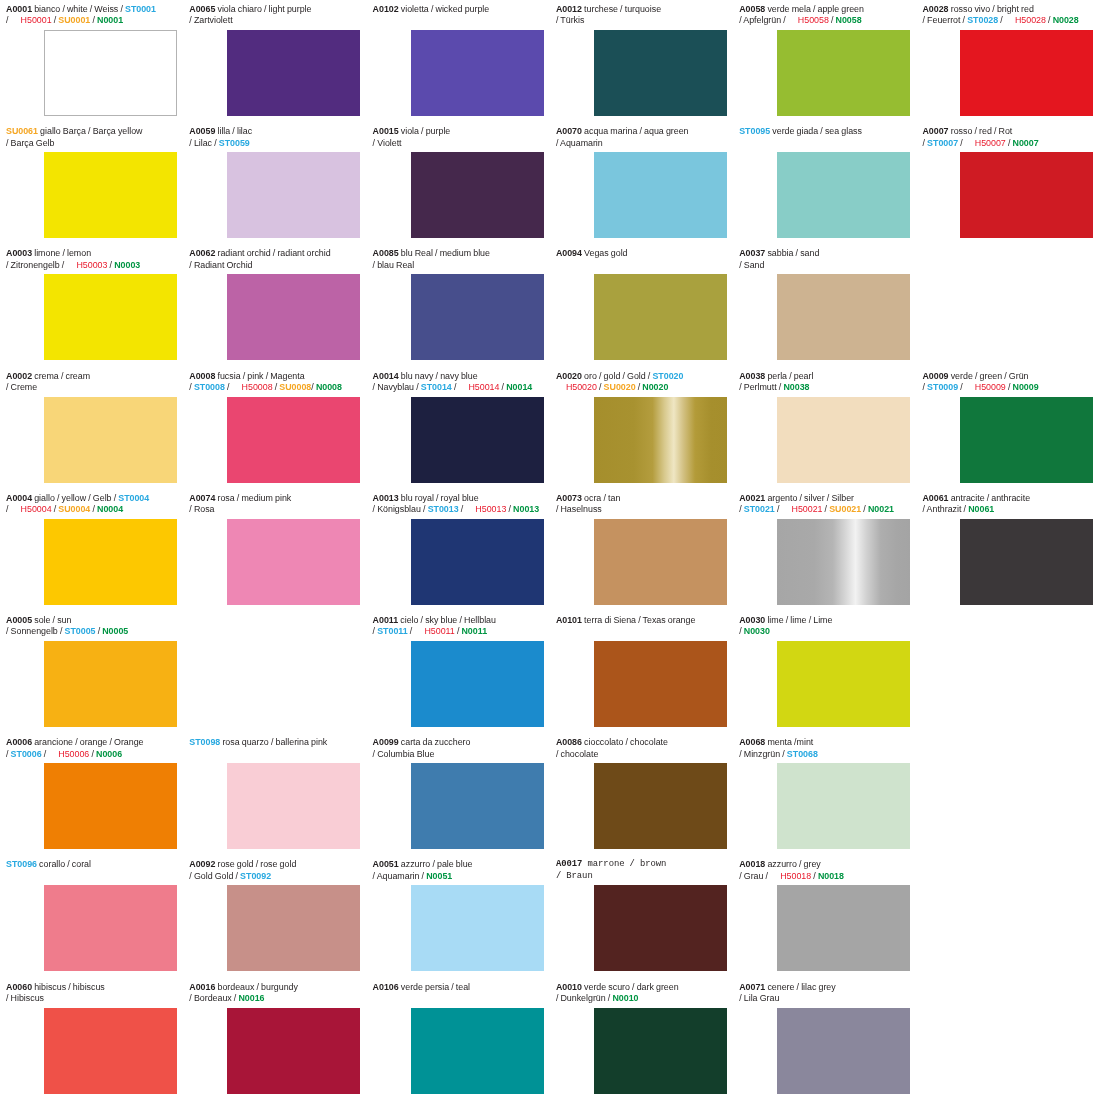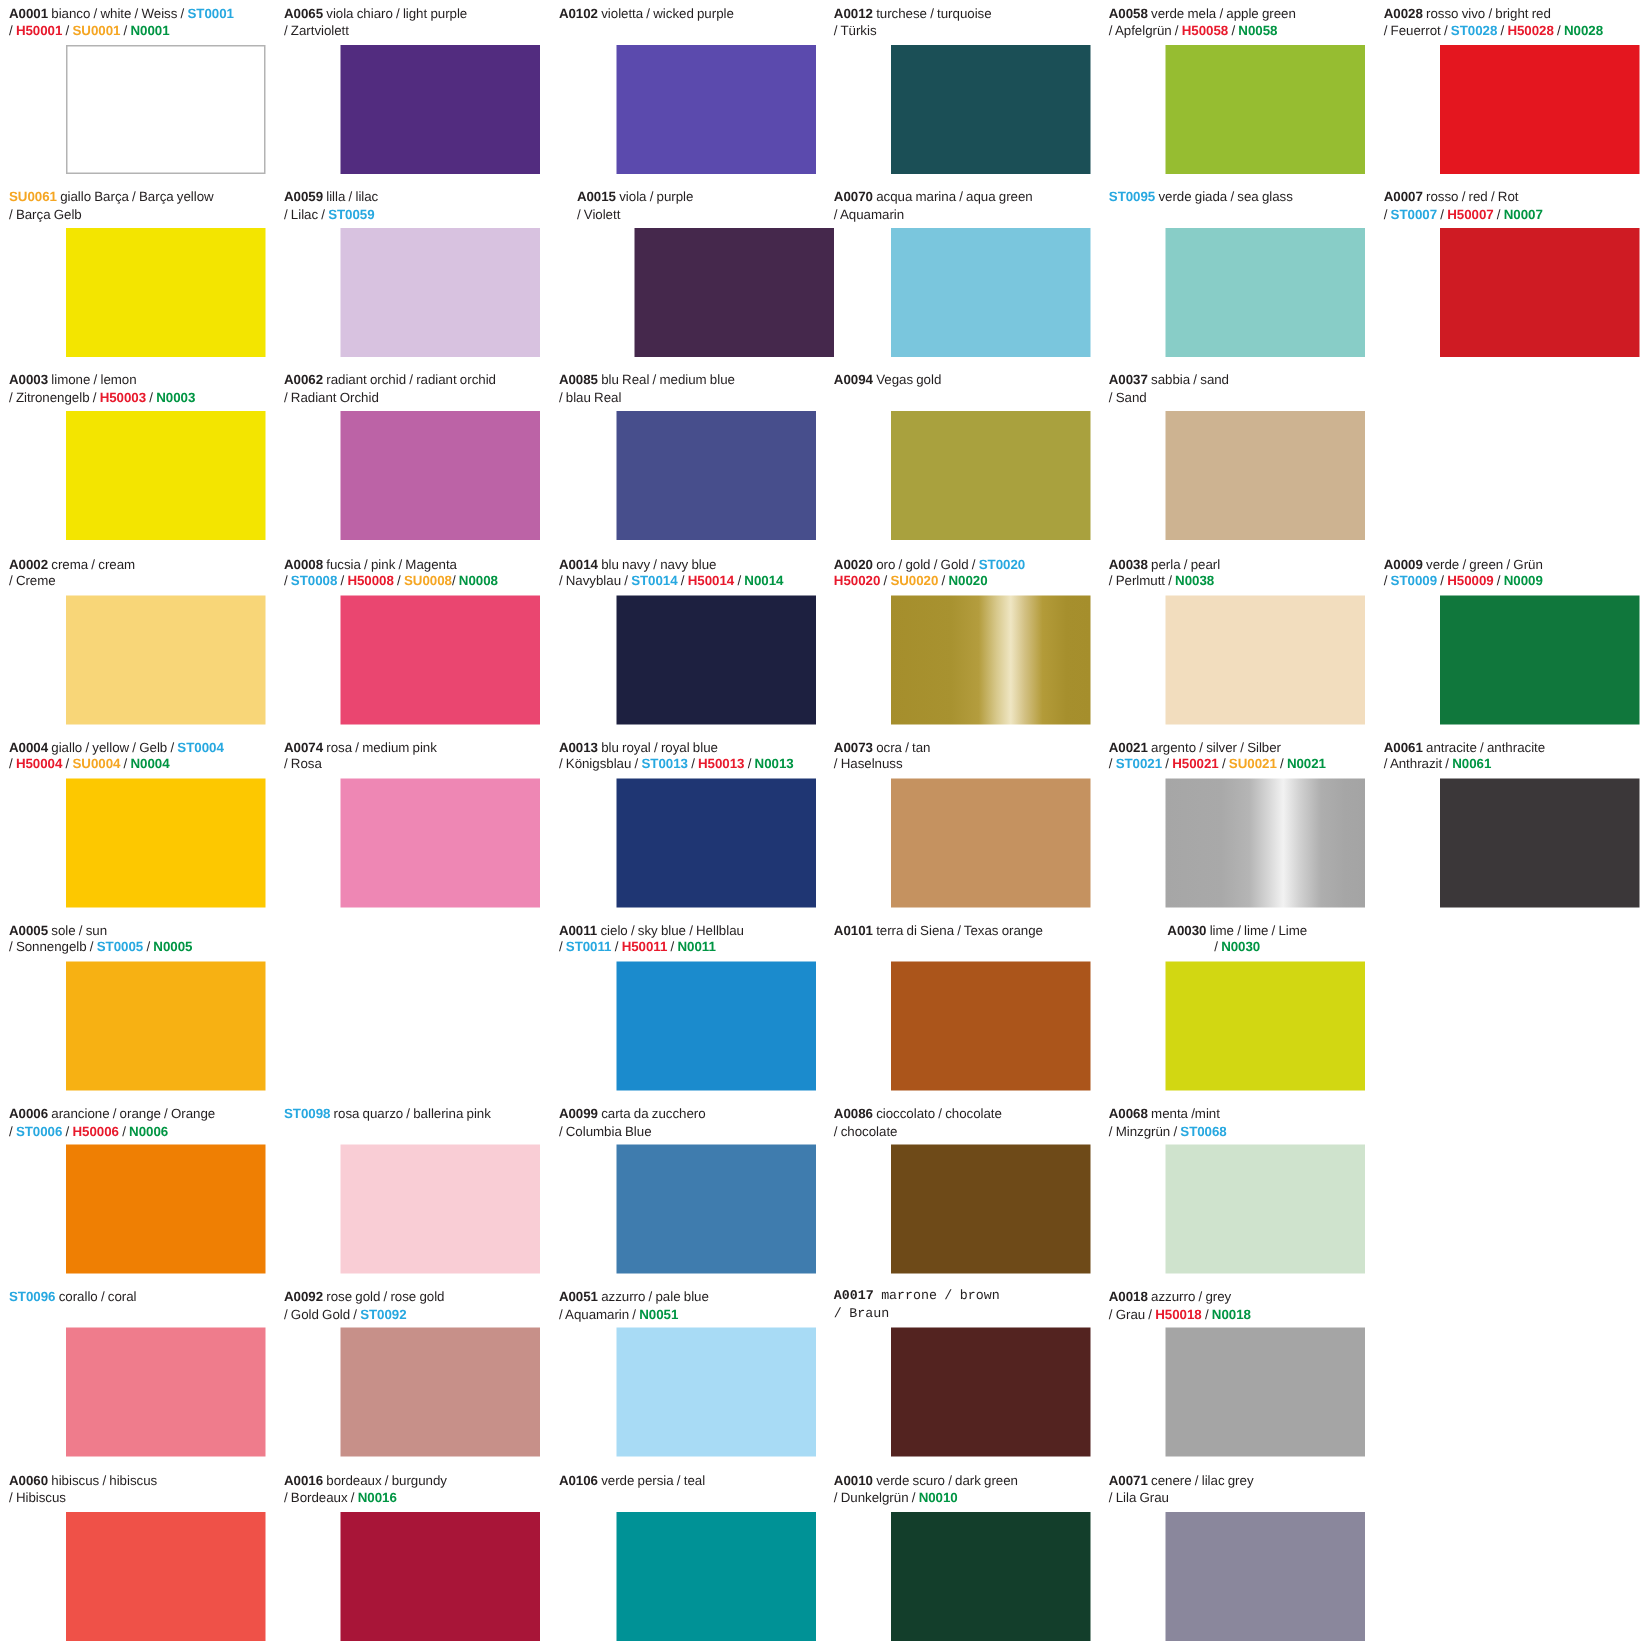--- a/index.html
+++ b/index.html
@@ -25,21 +25,21 @@
   .label{
     font-size:8.9px;
     line-height:11.4px;
     letter-spacing:-0.02px;
     white-space:normal;
     word-spacing:-0.3px;
   }
   .label .code{font-weight:bold;color:#231f20;}
   .label .nm{color:#231f20;}
   .label .st{color:#27a8e0;font-weight:bold;}
-  .label .h5{color:#e8192c;font-weight:bold;}
+  .label .h5{color:#e8192c;font-weight:normal;margin-left:10px;}
   .label .su{color:#f5a623;font-weight:bold;}
   .label .n0{color:#009543;font-weight:bold;}
   .label .sep{color:#231f20;}
   .swatch{
     position:absolute;
     left:44px;
     top:30px;
     width:133px;
     height:86px;
   }
@@ -97,21 +97,21 @@
       </div>
       <div class="swatch" style="background: rgb(243, 229, 0);"></div>
     </div>
     <div class="cell" style="grid-area: 2 / 2;">
       <div class="label">
         <div class="label-line"><span class="code">A0059</span><span class="nm"> lilla / lilac</span></div>
         <div class="label-line"><span class="sep">/ Lilac / </span><span class="st">ST0059</span></div>
       </div>
       <div class="swatch" style="background: rgb(216, 194, 224);"></div>
     </div>
-    <div class="cell" style="grid-area: 2 / 3; margin-left: 12px;">
+    <div class="cell" style="grid-area: 2 / 3;">
       <div class="label">
         <div class="label-line"><span class="code">A0015</span><span class="nm"> viola / purple</span></div>
         <div class="label-line"><span class="nm">/ Violett</span></div>
       </div>
       <div class="swatch" style="background: rgb(69, 40, 76);"></div>
     </div>
     <div class="cell" style="grid-area: 2 / 4;">
       <div class="label">
         <div class="label-line"><span class="code">A0070</span><span class="nm"> acqua marina / aqua green</span></div>
         <div class="label-line"><span class="nm">/ Aquamarin</span></div>
@@ -262,21 +262,21 @@
         <div class="label-line"><span class="sep">/ </span><span class="st">ST0011</span><span class="sep"> / </span><span class="h5">H50011</span><span class="sep"> / </span><span class="n0">N0011</span></div>
       </div>
       <div class="swatch" style="background: rgb(27, 139, 205);"></div>
     </div>
     <div class="cell" style="grid-area: 6 / 4;">
       <div class="label">
         <div class="label-line"><span class="code">A0101</span><span class="nm"> terra di Siena / Texas orange</span></div>
       </div>
       <div class="swatch" style="background: rgb(171, 85, 27);"></div>
     </div>
-    <div class="cell" style="grid-area: 6 / 5; text-align: center;">
+    <div class="cell" style="grid-area: 6 / 5;">
       <div class="label">
         <div class="label-line"><span class="code">A0030</span><span class="nm"> lime / lime / Lime</span></div>
         <div class="label-line"><span class="sep">/ </span><span class="n0">N0030</span></div>
       </div>
       <div class="swatch" style="background: rgb(210, 215, 18);"></div>
     </div>
     <div class="cell empty" style="grid-area: 6 / 6;"></div>
     <div class="cell" style="grid-area: 7 / 1;">
       <div class="label">
         <div class="label-line"><span class="code">A0006</span><span class="nm"> arancione / orange / Orange</span></div>

